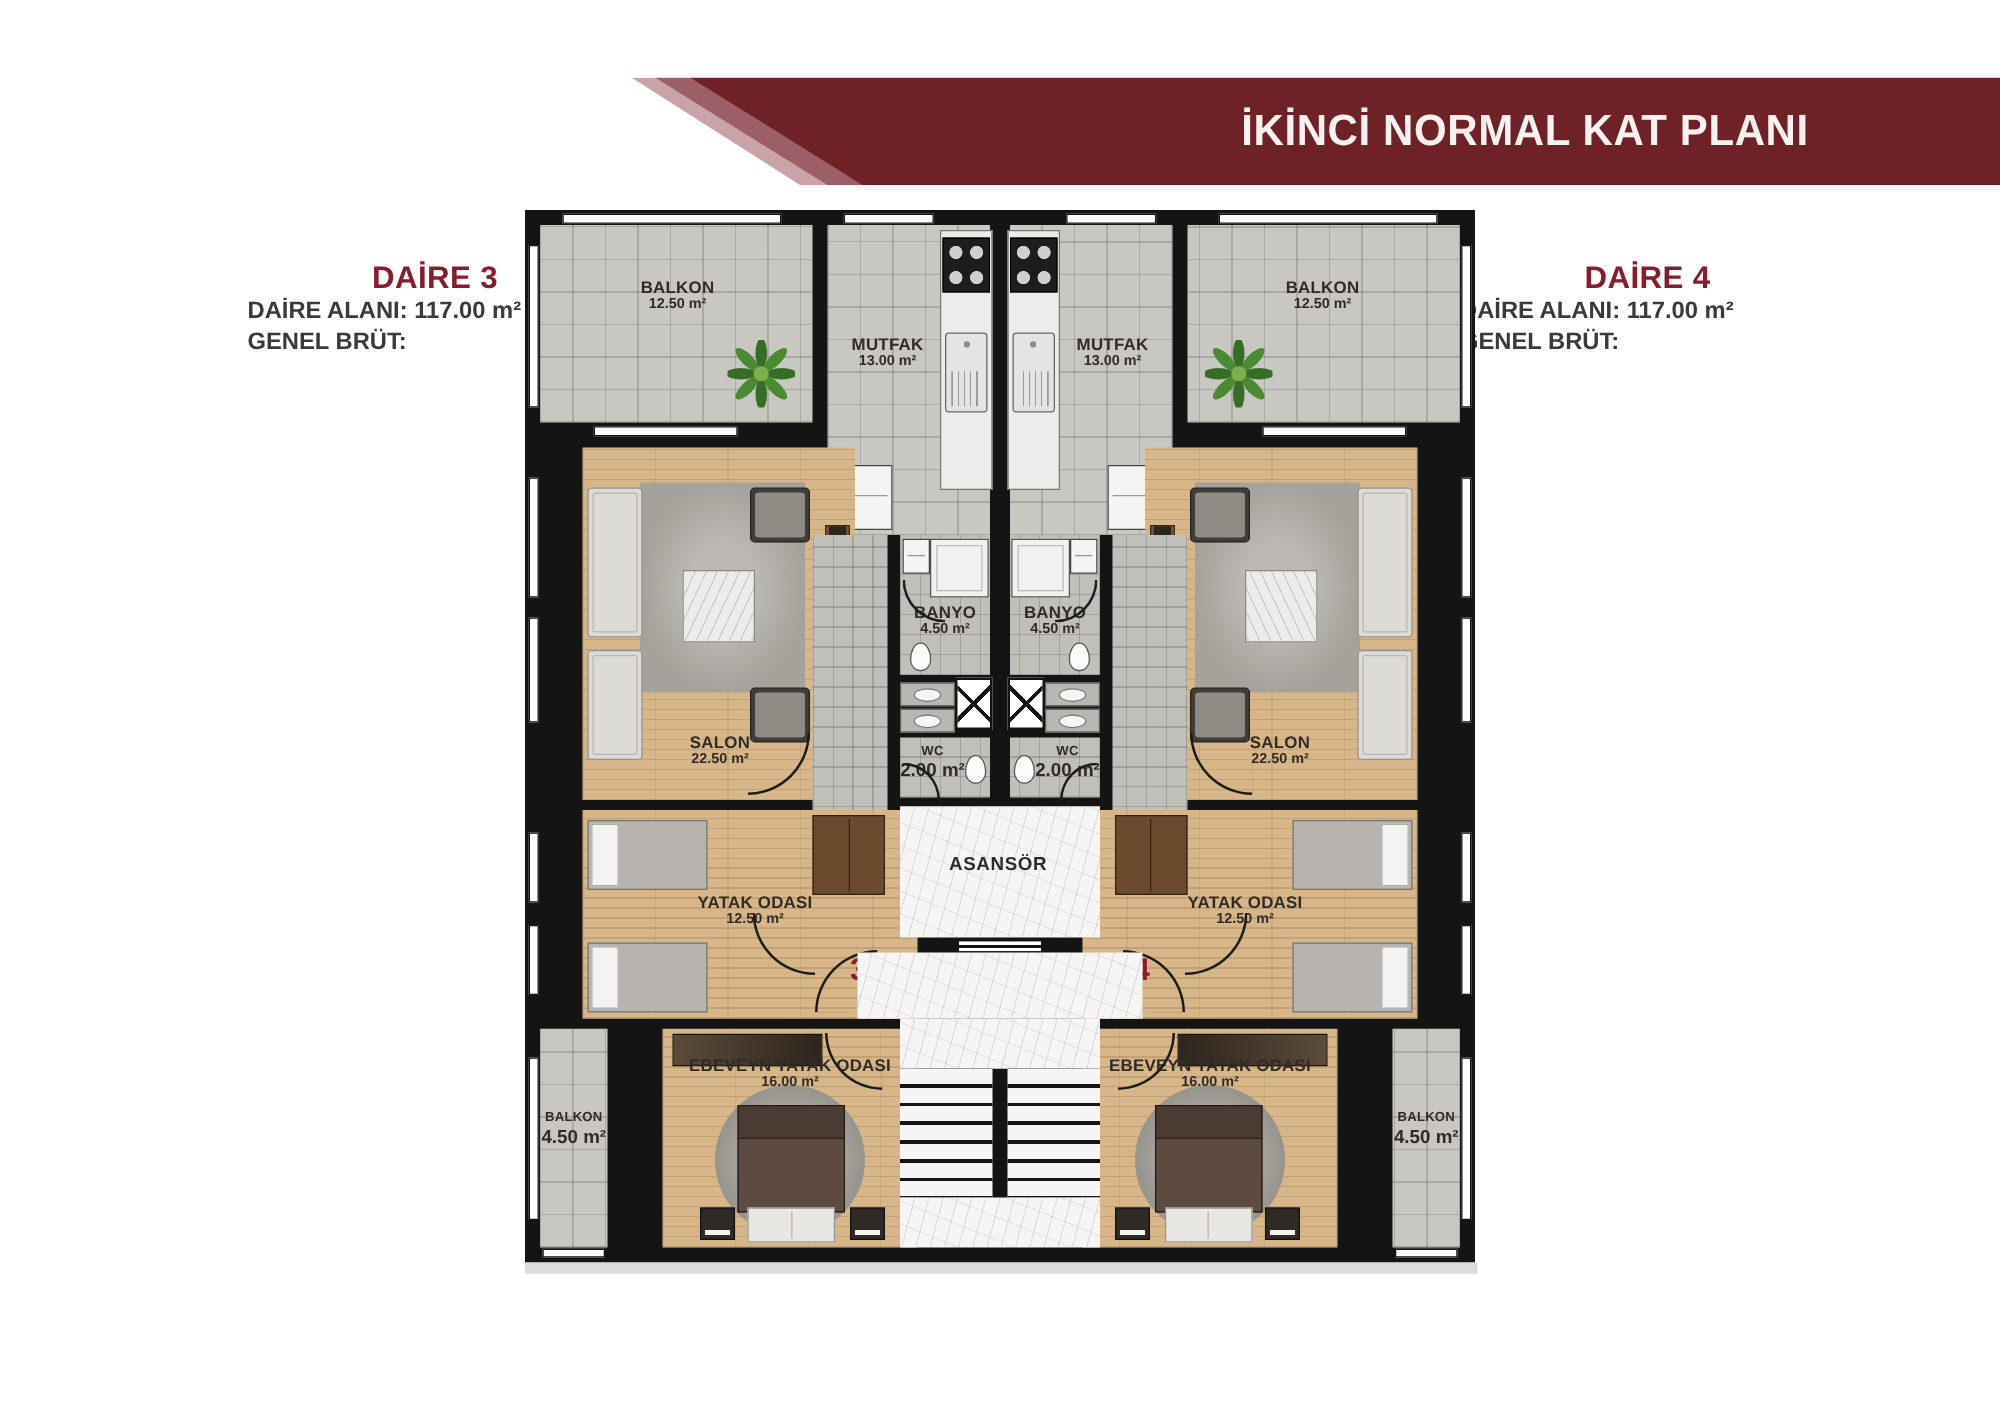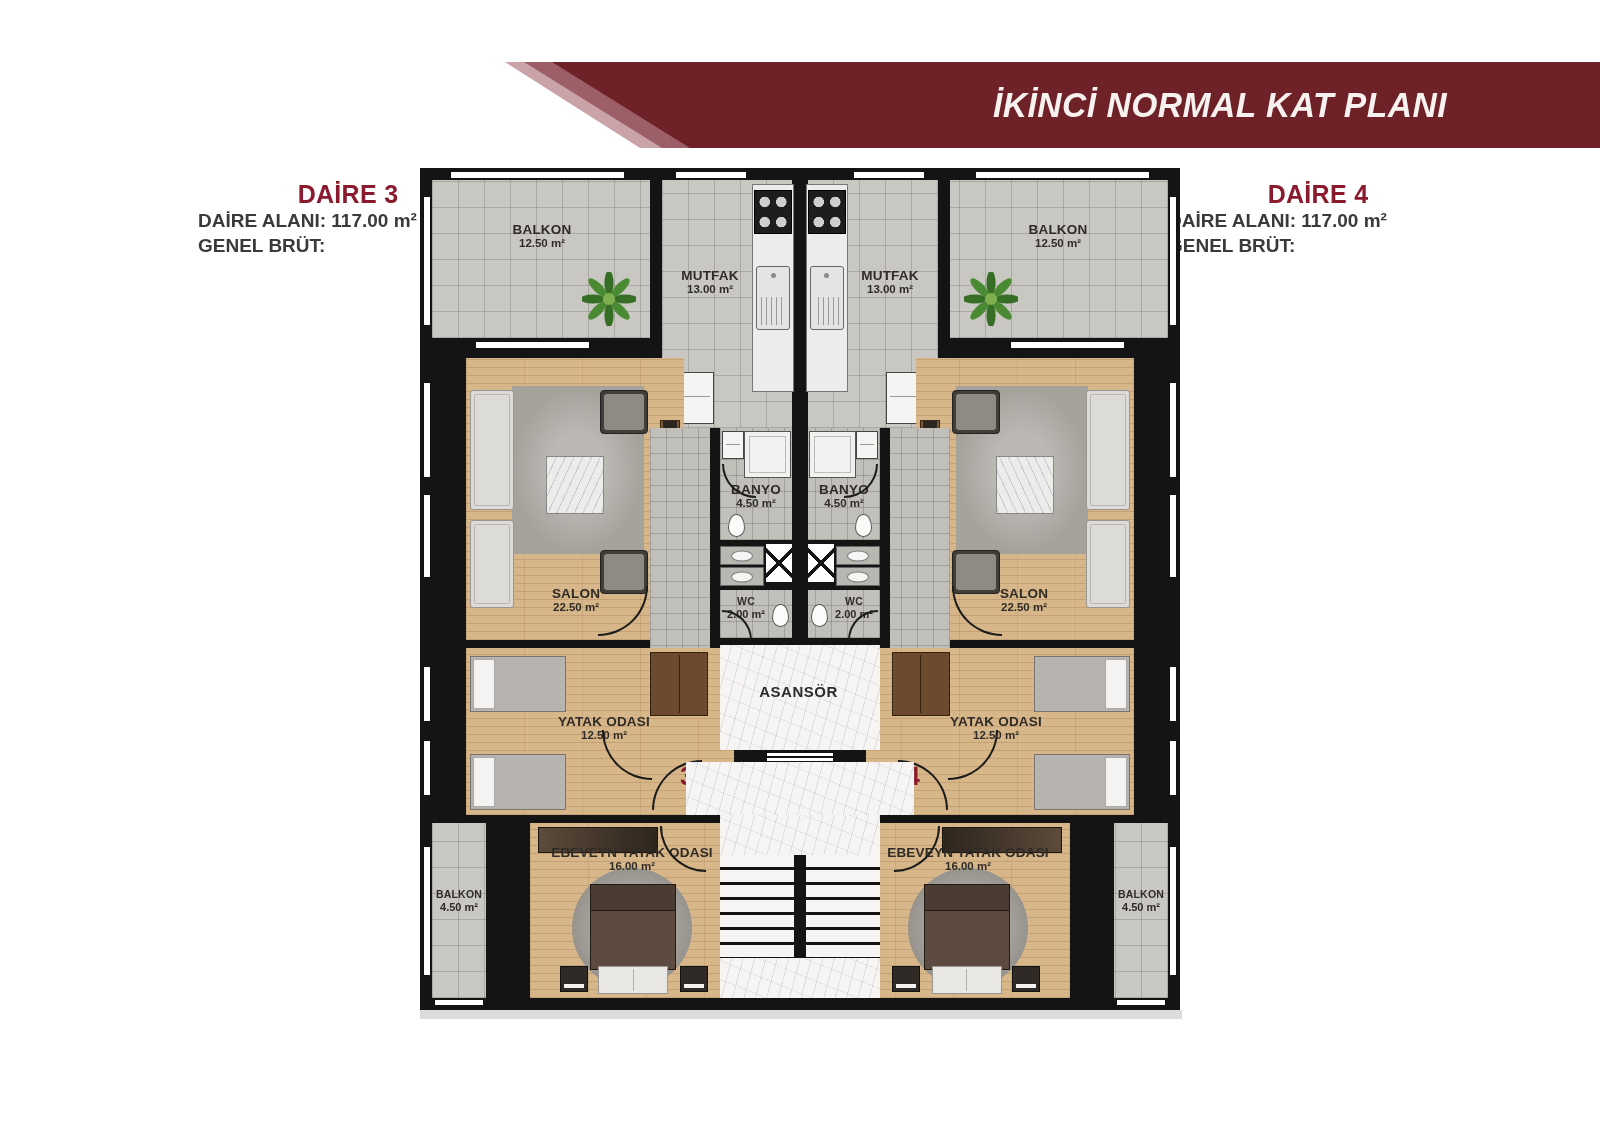--- a/index.html
+++ b/index.html
@@ -1,29 +1,29 @@
 <!DOCTYPE html>
 <html style="--banner-dark: #6e2127; --banner-mid: #9d5f67; --banner-light: #c9a3a8; --accent: #8a1a2e;"><head>
 <meta charset="utf-8">
 <style>
   html,body{margin:0;padding:0;}
   body{width:1600px;height:1131px;position:relative;background:#ffffff;overflow:hidden;
        font-family:"Liberation Sans", sans-serif;}
 
   
-  .banner{position:absolute;left:0;top:62px;width:1600px;height:86px;font-style:italic;}
+  .banner{position:absolute;left:0;top:62px;width:1600px;height:86px;}
   .banner .layer{position:absolute;inset:0;}
   .b-light{background:var(--banner-light,#c9a3a8);clip-path:polygon(505px 0,1600px 0,1600px 86px,640px 86px);}
   .b-mid{background:var(--banner-mid,#9d5f67);clip-path:polygon(524px 0,1600px 0,1600px 86px,662px 86px);}
   .b-dark{background:var(--banner-dark,#6e2127);clip-path:polygon(552px 0,1600px 0,1600px 86px,690px 86px);}
   .banner-title{position:absolute;left:980px;top:0;width:480px;height:86px;display:flex;align-items:center;justify-content:center;
     color:#f7f2f0;font-size:35px;font-weight:bold;letter-spacing:.5px;transform:scaleX(.96);white-space:nowrap;}
 
   
-  .info{position:absolute;width:300px;color:#3b3b3b;font-size:19px;line-height:25px;}
+  .info{position:absolute;width:300px;color:#3b3b3b;font-size:19px;line-height:25px;margin-top:28px;}
   .info .hd{font-size:25px;font-weight:bold;color:var(--accent,#8a1a2e);text-align:center;line-height:27px;letter-spacing:.3px;}
   .info .ln{font-weight:bold;color:#3a3a3a;}
   .info-left{left:198px;top:181px;}
   .info-right{left:1168px;top:181px;}
 
   
   .plan{position:absolute;left:420px;top:168px;width:760px;height:842px;background:#141414;}
   .plan-shadow{position:absolute;left:420px;top:1010px;width:762px;height:9px;background:#dcdcdc;}
   .room{position:absolute;box-sizing:border-box;}
   .tile{background-color:#c9c7c2;background-image:
@@ -44,21 +44,21 @@
   .door{position:absolute;box-sizing:border-box;border:2.5px solid #1c1c1c;background:transparent;}
   .d-br{border-top:none;border-left:none;border-radius:0 0 100% 0;}
   .d-bl{border-top:none;border-right:none;border-radius:0 0 0 100%;}
   .d-tl{border-bottom:none;border-right:none;border-radius:100% 0 0 0;}
   .d-tr{border-bottom:none;border-left:none;border-radius:0 100% 0 0;}
 
   .lbl{position:absolute;text-align:center;font-weight:bold;color:#2f2b27;line-height:1.14;}
   .lbl .nm{font-size:13.5px;letter-spacing:.2px;white-space:nowrap;}
   .lbl .ar{font-size:11.5px;}
   .lbl.small .nm{font-size:10.5px;}
-  .lbl.small .ar{font-size:11px;}
+  .lbl.small .ar{font-size:15px;}
   .num{position:absolute;font-size:25px;font-weight:bold;color:var(--accent,#8a1a2e);}
 
   
   .apt{position:absolute;top:0;width:380px;height:842px;}
   .apt.left{left:0;}
   .apt.right{left:380px;transform:scaleX(-1);}
   .apt.right .lbl,.apt.right .num{transform:scaleX(-1);}
 
   
   .counter{position:absolute;background:#ececea;border:1px solid #777;}

